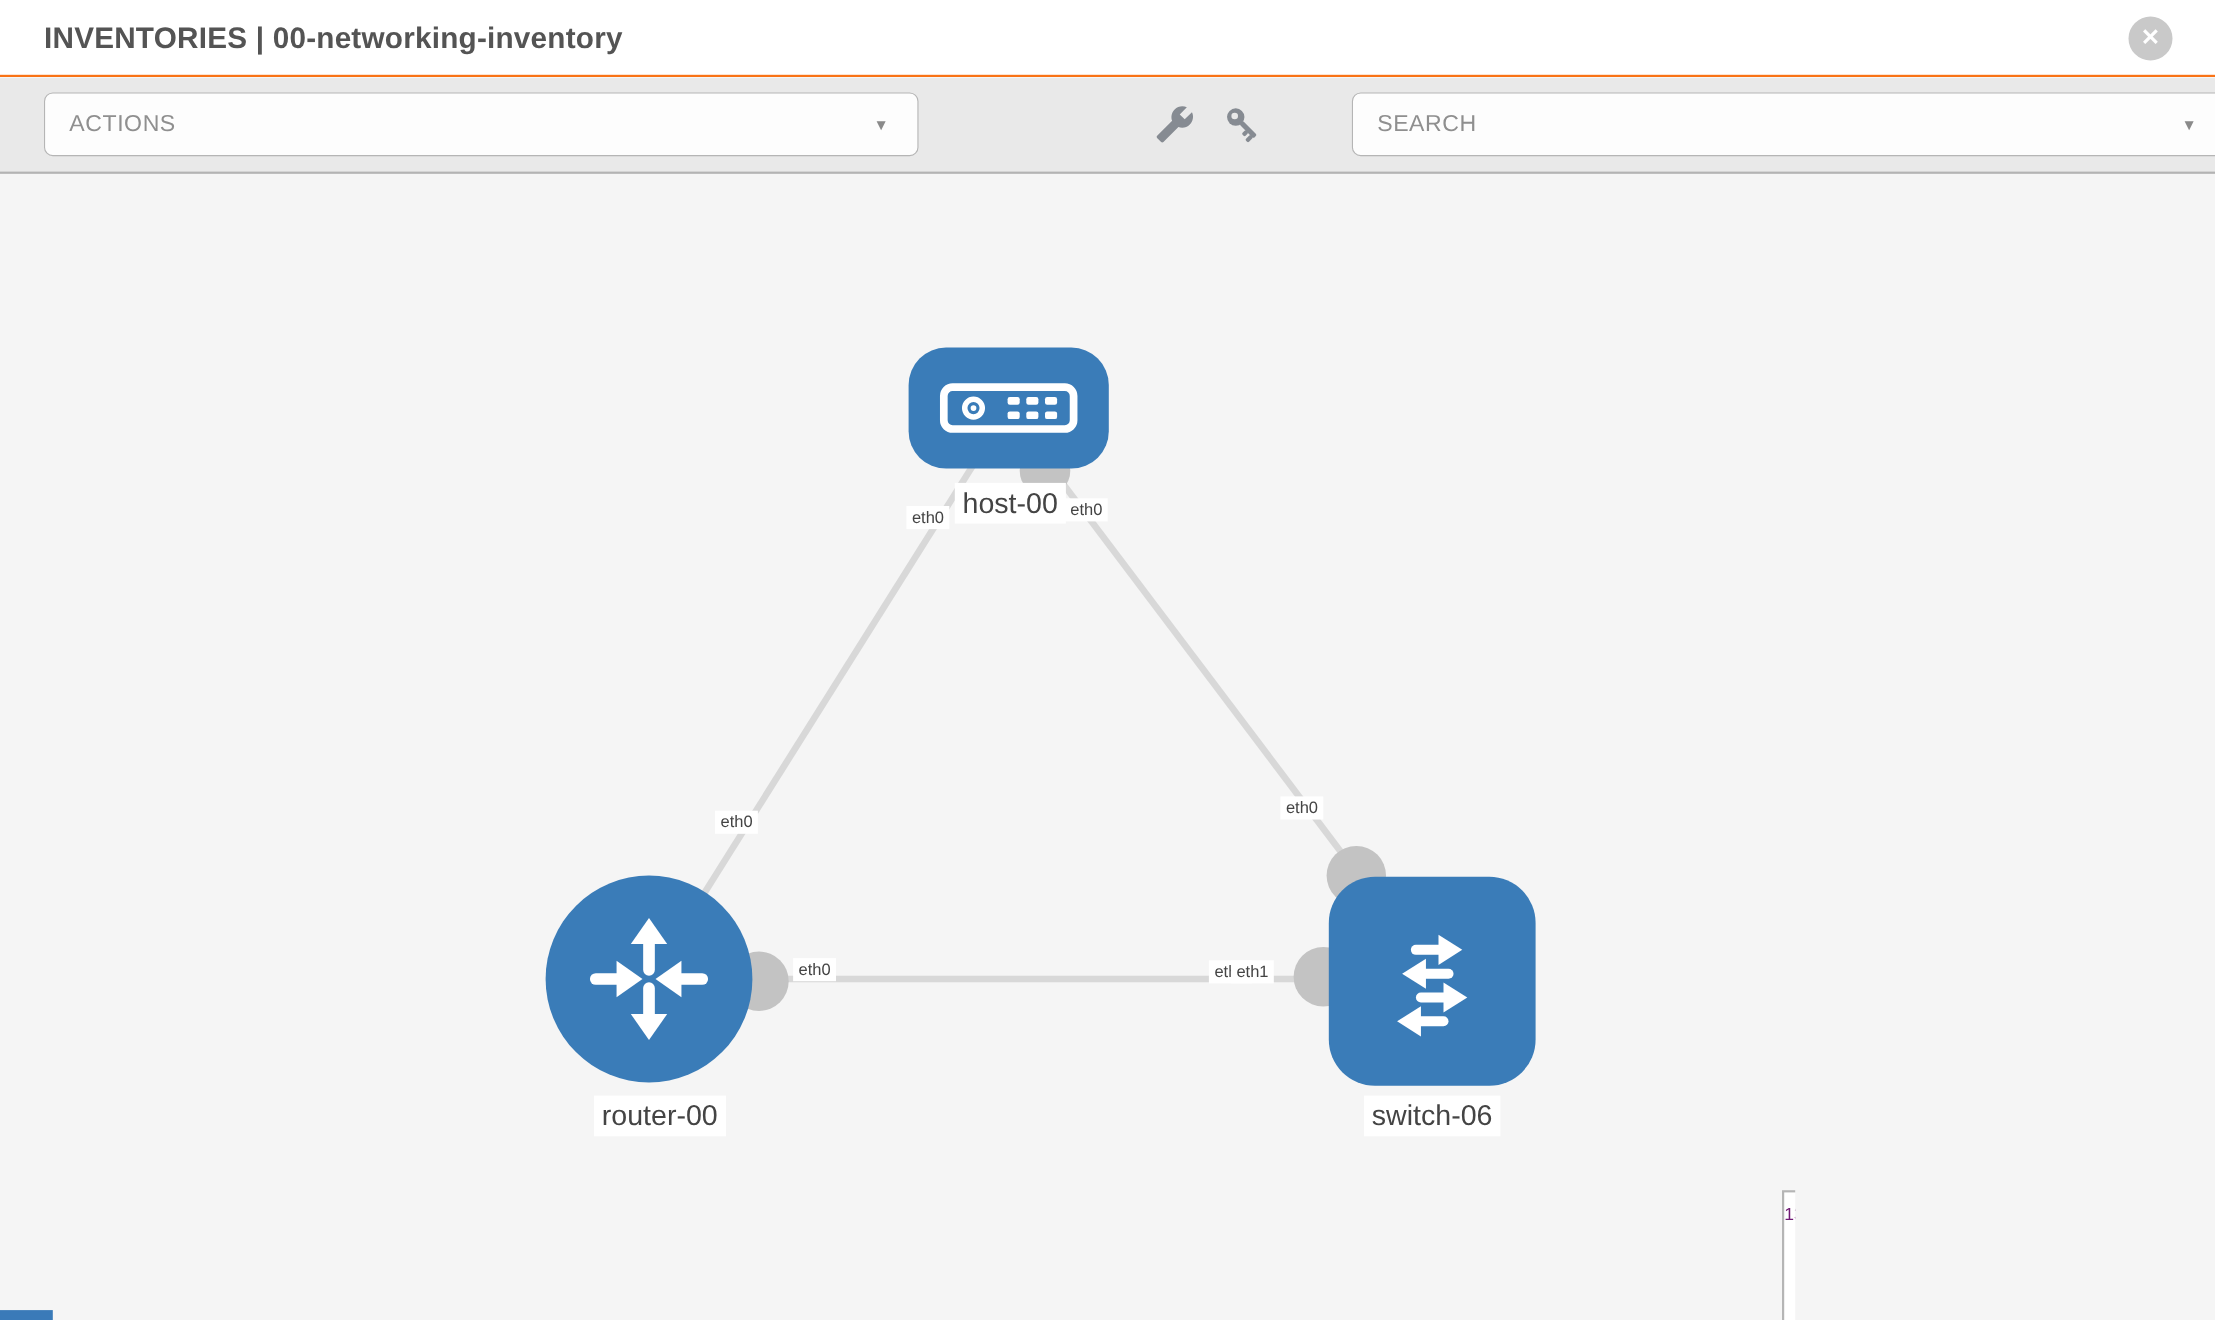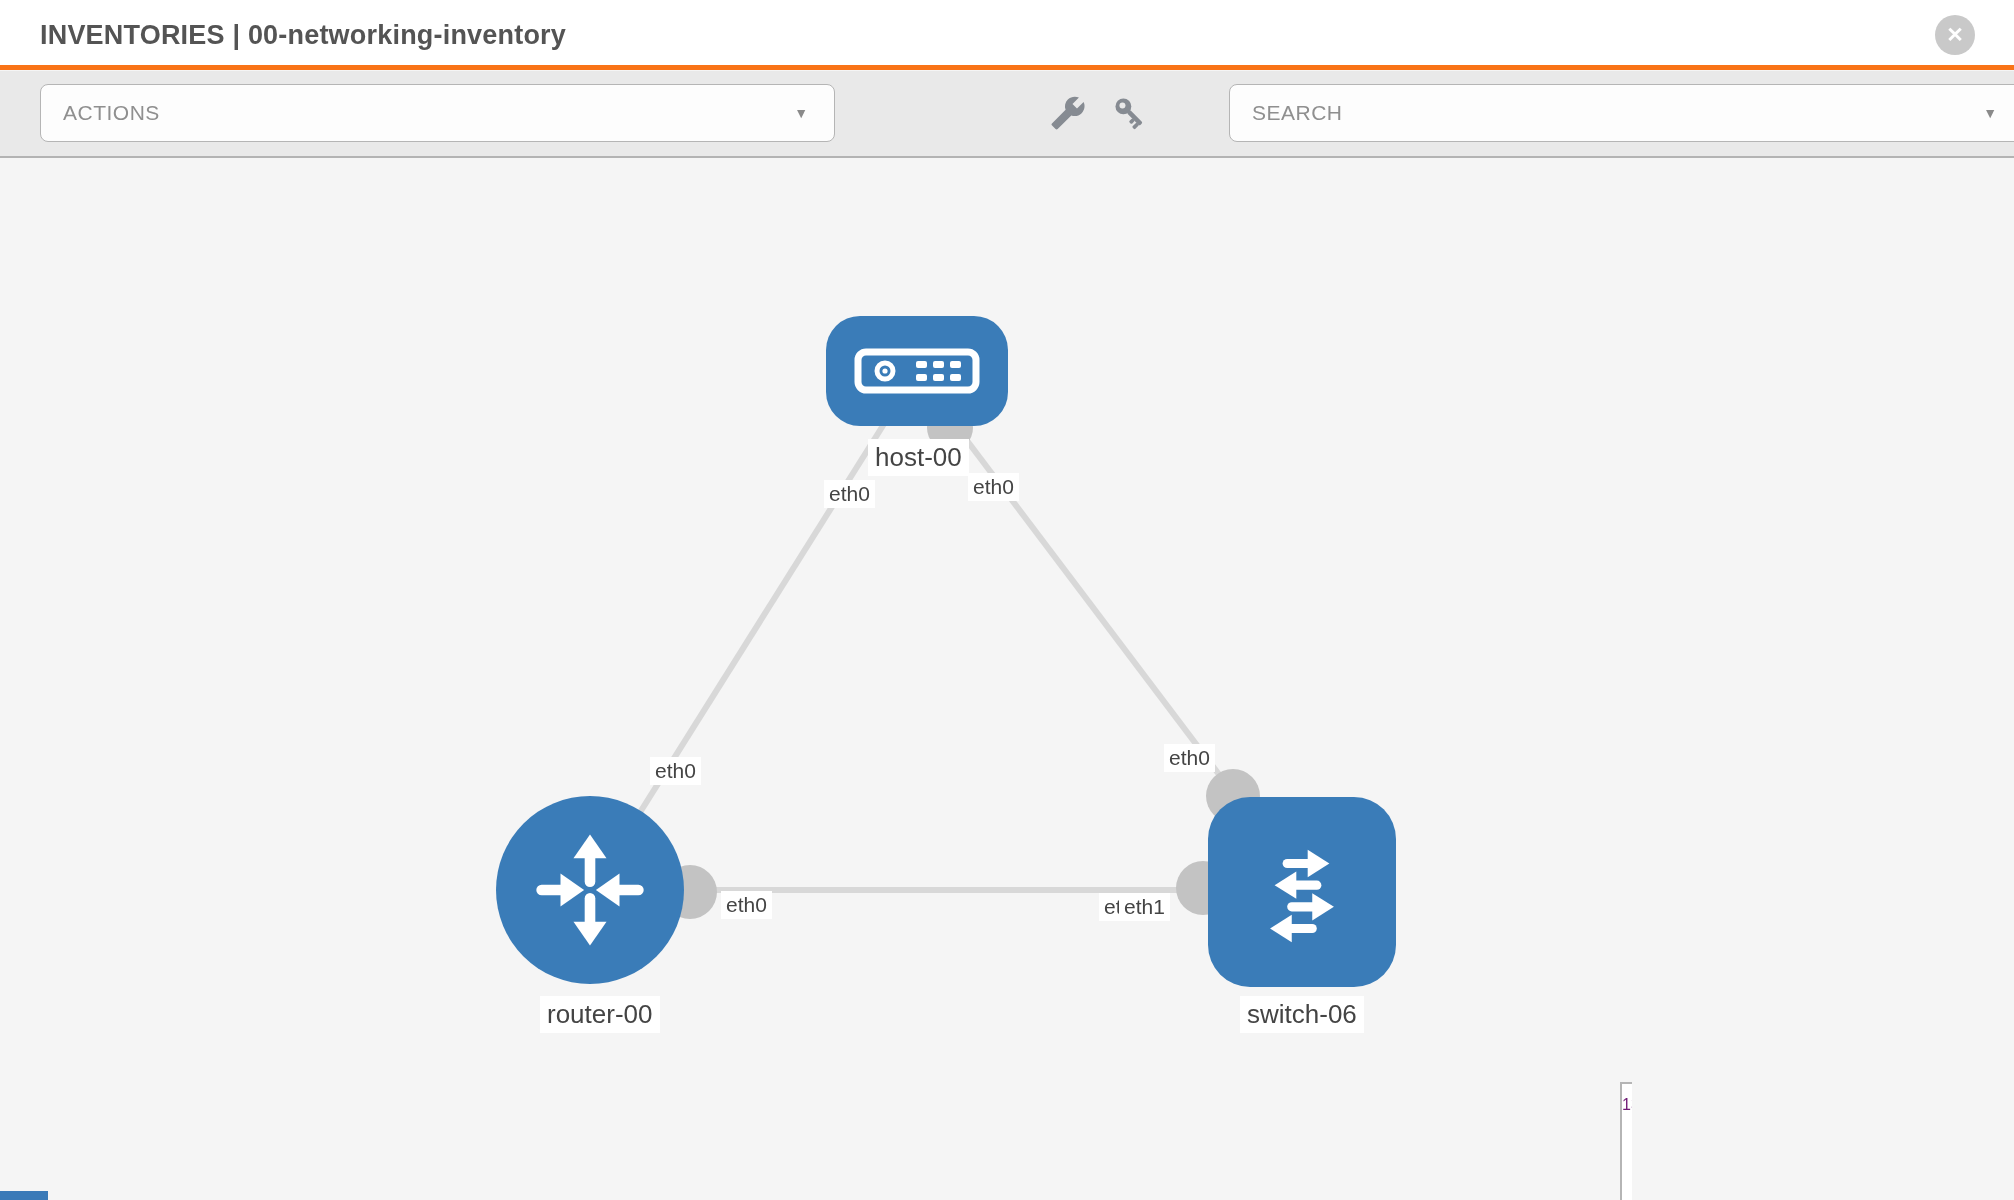--- a/index.html
+++ b/index.html
@@ -1,21 +1,21 @@
 <!DOCTYPE html>
 <html><head>
 <meta charset="utf-8">
 <style>
   * { margin:0; padding:0; box-sizing:border-box; }
   html,body { width:2014px; height:1200px; }
   body { font-family:"Liberation Sans", sans-serif; background:#f5f5f5; }
   .screen { position:relative; width:2014px; height:1200px; overflow:hidden; background:#f5f5f5; }
 
   
-  .hdr { position:absolute; left:0; top:0; width:2014px; height:70px; background:#ffffff; border-bottom:5px solid #f97316; }
+  .hdr { position:absolute; left:0; top:0; width:2014px; height:70px; background:#ffffff; border-bottom:2px solid #f97316; }
   .hdr-title { position:absolute; left:40px; top:0; line-height:70px; font-size:27px; font-weight:bold; color:#545454; letter-spacing:0.2px; }
   .close-btn { position:absolute; right:39px; top:15px; width:40px; height:40px; border-radius:50%; background:#c9c9c9; text-align:center; cursor:pointer; }
   .close-btn span { line-height:40px; font-size:21px; font-weight:bold; color:#ffffff; }
 
   
   .tbar { position:absolute; left:0; top:71px; width:2014px; height:87px; background:#e9e9e9; border-bottom:2px solid #b3b3b3;padding-left:24px; }
   .select-box { position:absolute; top:13px; width:795px; height:58px; background:#fdfdfd; border:1px solid #b5b5b5; border-radius:8px; cursor:pointer; }
   .select-box .sel-label { position:absolute; left:22px; top:0; line-height:56px; font-size:21px; color:#8f8f8f; letter-spacing:0.5px; }
   .select-box .caret { position:absolute; right:26px; top:0; line-height:56px; font-size:14px; color:#8a8a8a; }
   .sel-actions { left:40px; }
@@ -28,21 +28,21 @@
   .canvas { position:absolute; left:0; top:160px; width:1632px; height:1040px; background:#f5f5f5; overflow:hidden; }
   .net-svg { position:absolute; left:0; top:0; z-index:1; }
 
   .node { position:absolute; z-index:2; display:flex; align-items:center; justify-content:center; cursor:pointer; }
   .node-host   { left:826px; top:156px; width:182px; height:110px; border-radius:34px; background:#3a7cb8; }
   .node-router { left:496px; top:636px; width:188px; height:188px; border-radius:50%;  background:#3a7cb8; }
   .node-switch { left:1208px; top:637px; width:188px; height:190px; border-radius:42px; background:#3a7cb8; }
 
   .lbl { position:absolute; z-index:3; background:#ffffff; color:#444444; white-space:nowrap; }
   .node-lbl { font-size:26px; padding:3px 7px; }
-  .if-lbl { font-size:21px; padding:2px 5px;margin-top:20px; }
+  .if-lbl { font-size:15px; padding:2px 5px; }
 
   
   .zoom-panel { position:absolute; left:1620px; top:922px; width:392px; height:130px; background:#ffffff; border:2px solid #b5b5b5; z-index:10; }
   .zoom-val { position:absolute; left:0; top:12px; width:100%; text-align:left; font-size:16px; color:#701a75; }
   .zoom-minus { position:absolute; left:30px; top:54px; width:28px; height:7px; border-radius:4px; background:#8a8a8a; cursor:pointer; }
   .zoom-track { position:absolute; left:70px; top:44px; width:268px; height:27px; border:2px solid #b9b9b9; border-radius:14px; background:#ffffff; cursor:pointer; }
   .zoom-handle { position:absolute; left:226px; top:41px; width:34px; height:34px; border-radius:50%; background:#3a7ab8; cursor:pointer; }
   .zoom-plus { position:absolute; left:352px; top:43px; width:29px; height:29px; cursor:pointer; }
   .zoom-plus::before { content:""; position:absolute; left:0; top:11px; width:29px; height:7px; border-radius:4px; background:#8a8a8a; }
   .zoom-plus::after  { content:""; position:absolute; left:11px; top:0; width:7px; height:29px; border-radius:4px; background:#8a8a8a; }

